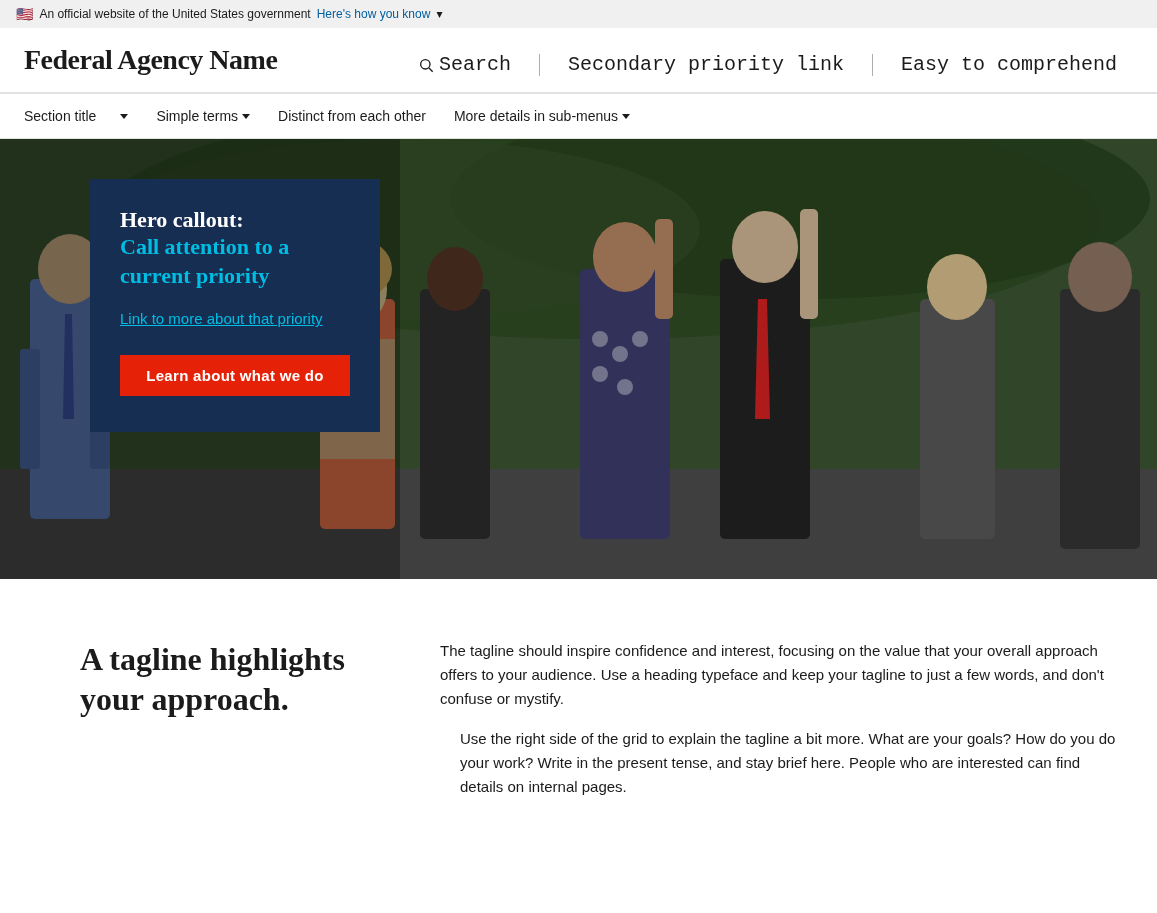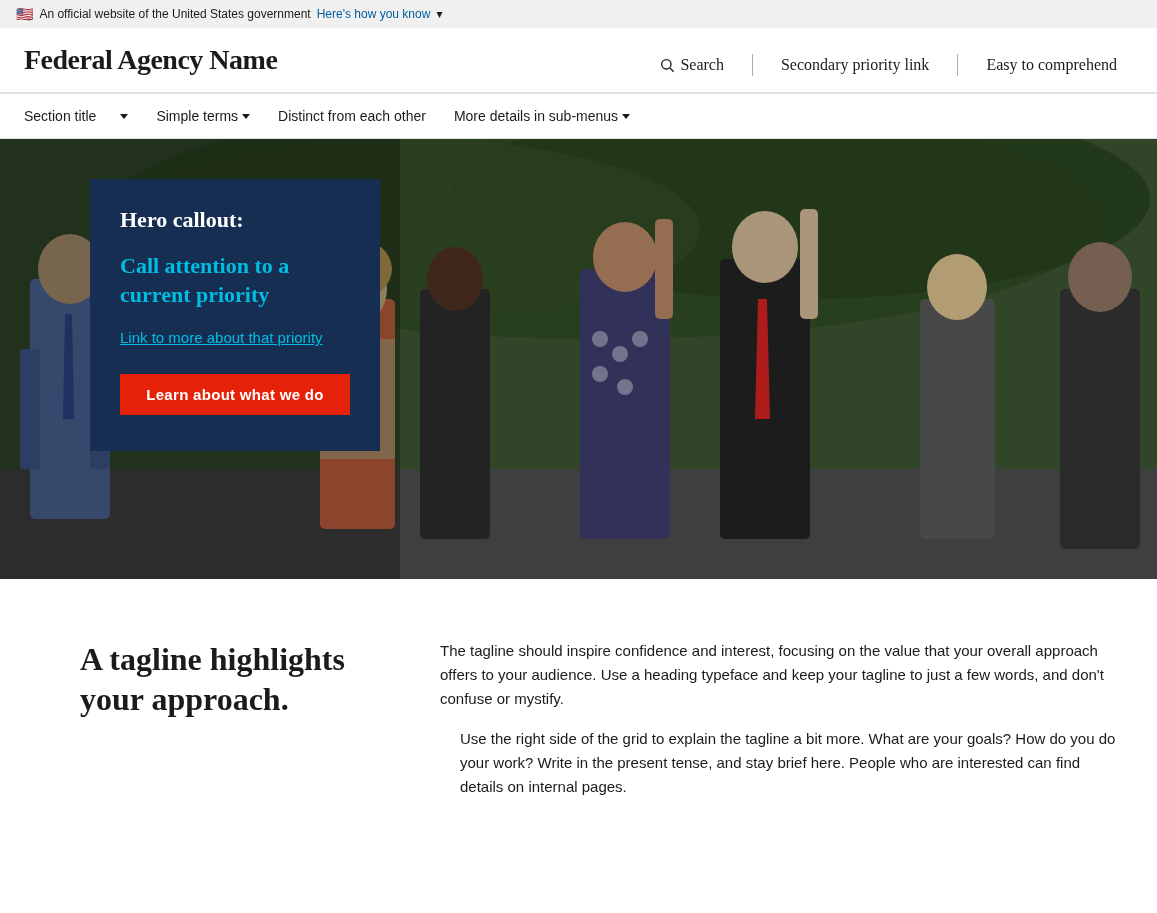--- a/index.html
+++ b/index.html
@@ -33,22 +33,22 @@
       font-size: 28px;
       font-weight: 900;
       font-family: 'Georgia', serif;
       color: #1b1b1b;
       letter-spacing: -0.5px;
     }
     .header-nav {
       display: flex;
       align-items: center;
       gap: 12px;
-      font-family: Liberation Serif, serif;
-      font-size: 16px;
+      font-family: Liberation Mono, monospace;
+      font-size: 20px;
     }
     .header-nav-item {
       display: flex;
       align-items: center;
       gap: 5px;
       color: #1b1b1b;
       text-decoration: none;
       padding: 0 16px;
       cursor: pointer;
     }
@@ -123,21 +123,21 @@
       width: 290px;
       background: #162e51;
       padding: 28px 30px 36px;
       z-index: 10;
     }
     .hero-callout-title {
       font-family: 'Georgia', serif;
       font-size: 22px;
       font-weight: 700;
       color: #fff;
-      margin-bottom: 19px;
+      margin-bottom: 0;
     }
     .hero-callout-subtitle {
       font-family: 'Georgia', serif;
       font-size: 22px;
       font-weight: 700;
       color: #00bde3;
       line-height: 1.3;
       margin-bottom: 20px;
     }
     .hero-callout-link {

